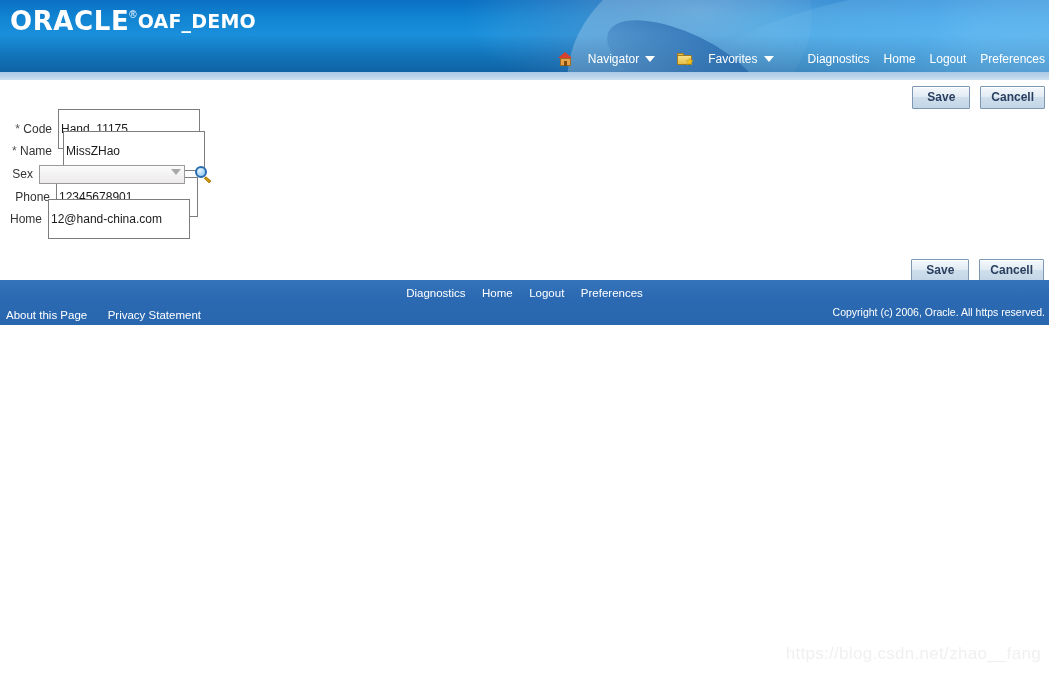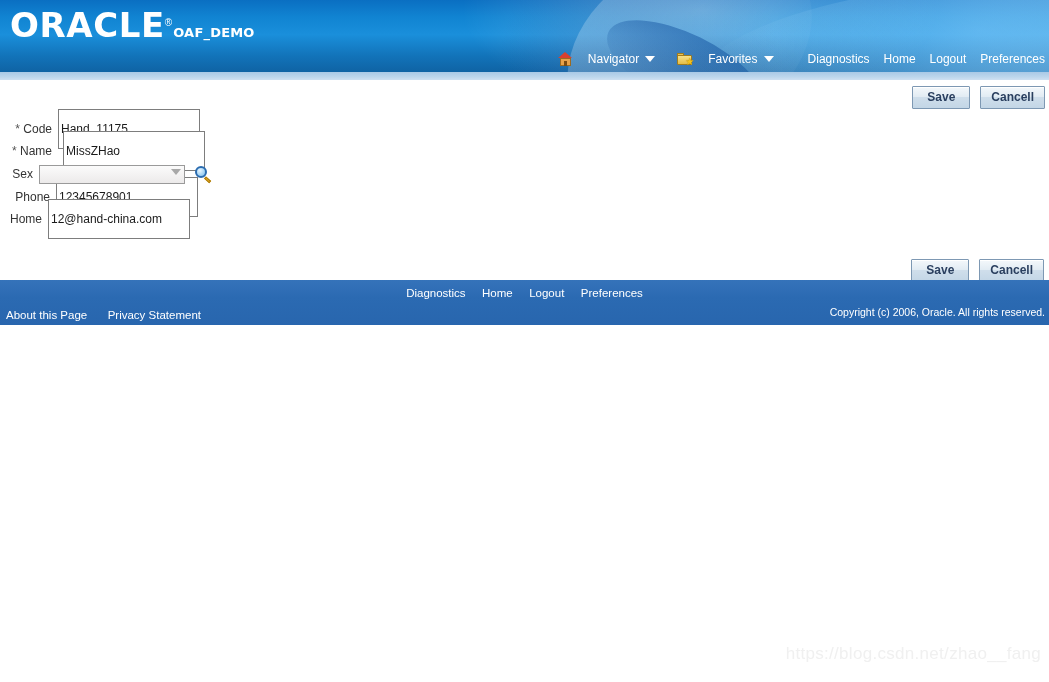--- a/index.html
+++ b/index.html
@@ -56,37 +56,37 @@
   .logo-row {
     position: absolute;
     left: 10px; top: 8px;
     display: flex;
     align-items: flex-end;
     white-space: nowrap;
   }
   .oracle-word {
     color: #ffffff;
     font-family: "DejaVu Sans", sans-serif;
-    font-size: 34px;
+    font-size: 26px;
     font-weight: bold;
     letter-spacing: 0.6px;
     line-height: 1;
   }
   .oracle-reg {
     color: #ffffff;
     font-size: 10px;
     line-height: 1;
     position: relative;
     top: -14px;
     left: 0px;
   }
   .app-short-name {
     color: #ffffff;
     font-family: "DejaVu Sans", sans-serif;
-    font-size: 13px;
+    font-size: 19px;
     font-weight: bold;
     letter-spacing: 0.2px;
     line-height: 1;
     position: relative;
     top: -3px;
     left: 1px;
   }
 
   
   .global-menu {
@@ -465,21 +465,21 @@
       <span class="footer-link">Diagnostics</span>
       <span class="footer-link">Home</span>
       <span class="footer-link">Logout</span>
       <span class="footer-link">Preferences</span>
     </div>
     <div class="footer-bottom">
       <div class="footer-left">
         <span class="footer-link">About this Page</span>
         <span class="footer-link">Privacy Statement</span>
       </div>
-      <div class="footer-copyright">Copyright (c) 2006, Oracle. All rights reserved.</div>
+      <div class="footer-copyright">Copyright (c) 2006, Oracle. All https reserved.</div>
     </div>
   </div>
 
   <div class="page-blank">
     <div class="watermark">https://blog.csdn.net/zhao__fang</div>
   </div>
 
 </div>
 
 </body></html>

